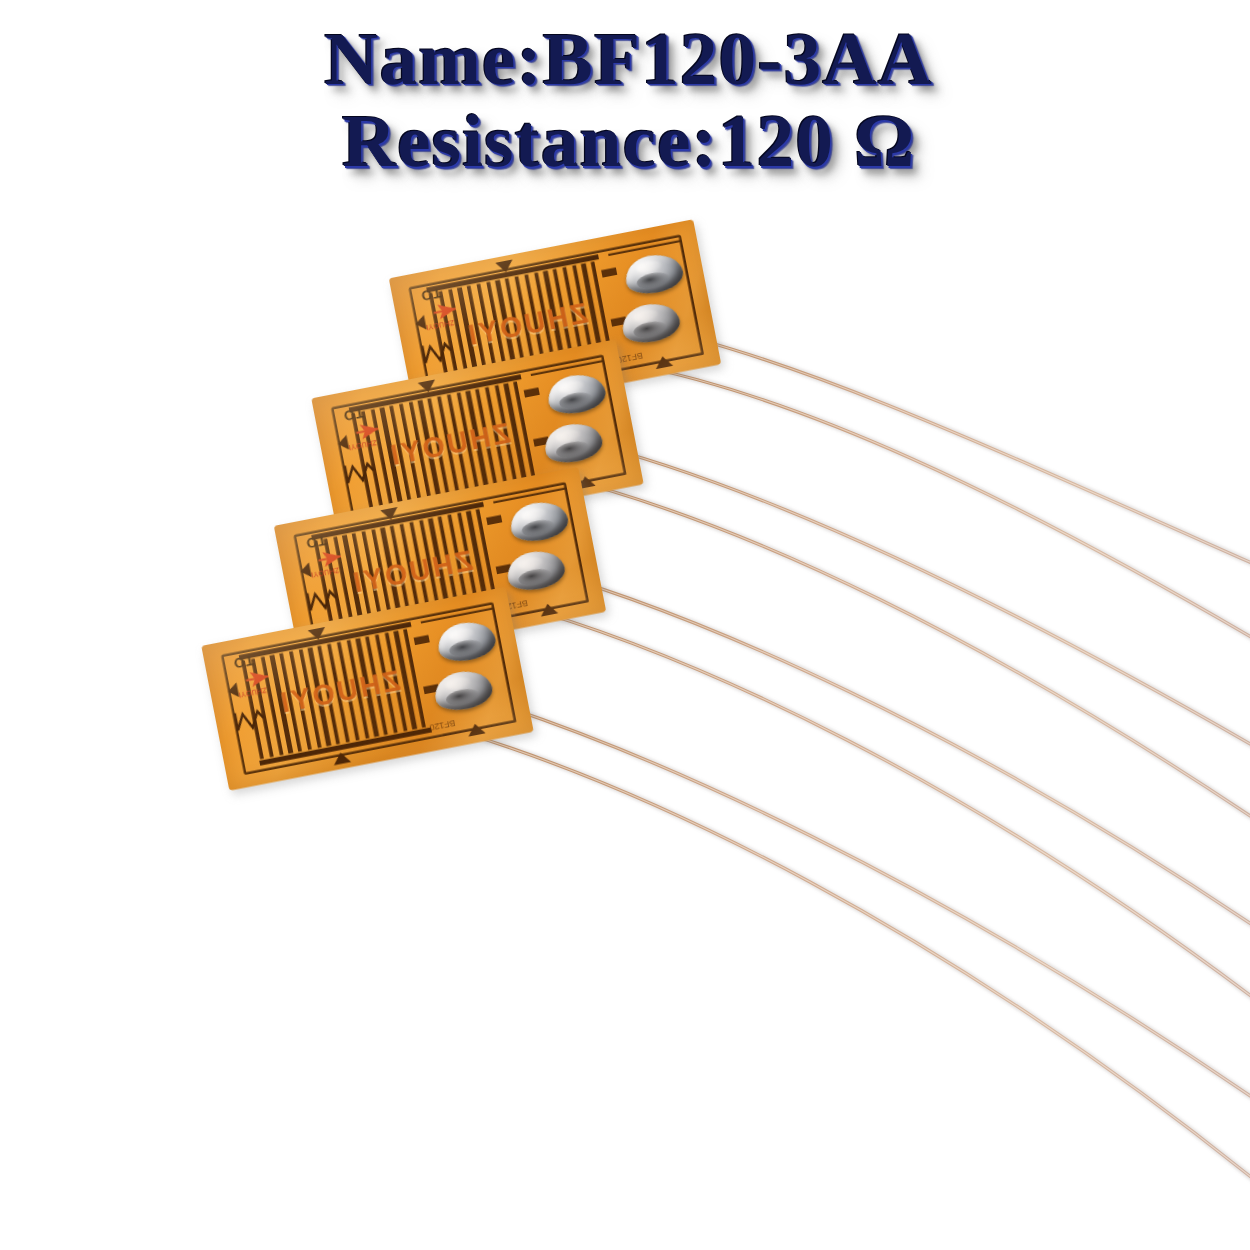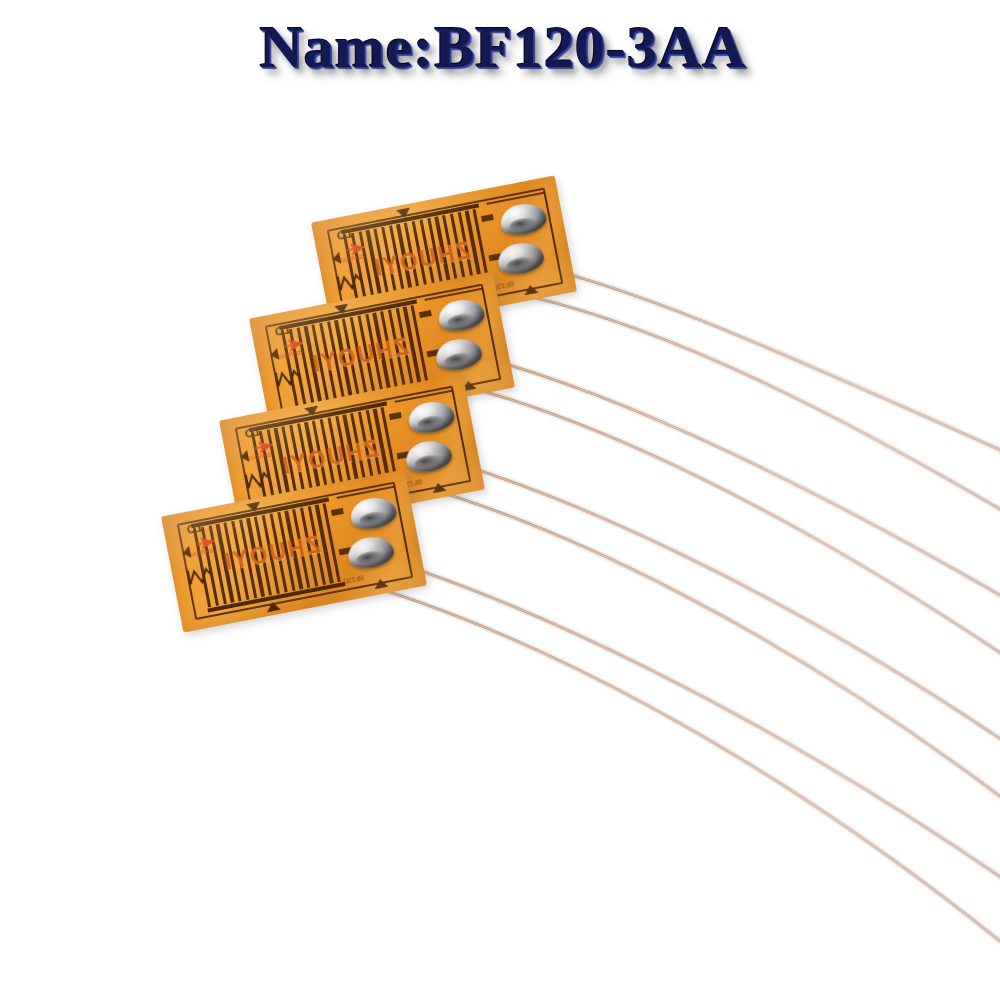--- a/index.html
+++ b/index.html
@@ -454,15 +454,18 @@
           <span class="solder s1"></span>
           <span class="solder s2"></span>
         </div>
       </div>
     </div>
 
   <div class="title-block">
     <div class="title-line title-line-1">
       <span>Name:BF120-3AA</span>
     </div>
+    <div class="title-line title-line-2">
+      <span>Resistance:120 Ω</span>
+    </div>
   </div>
 
 </div>
 
 </body></html>

